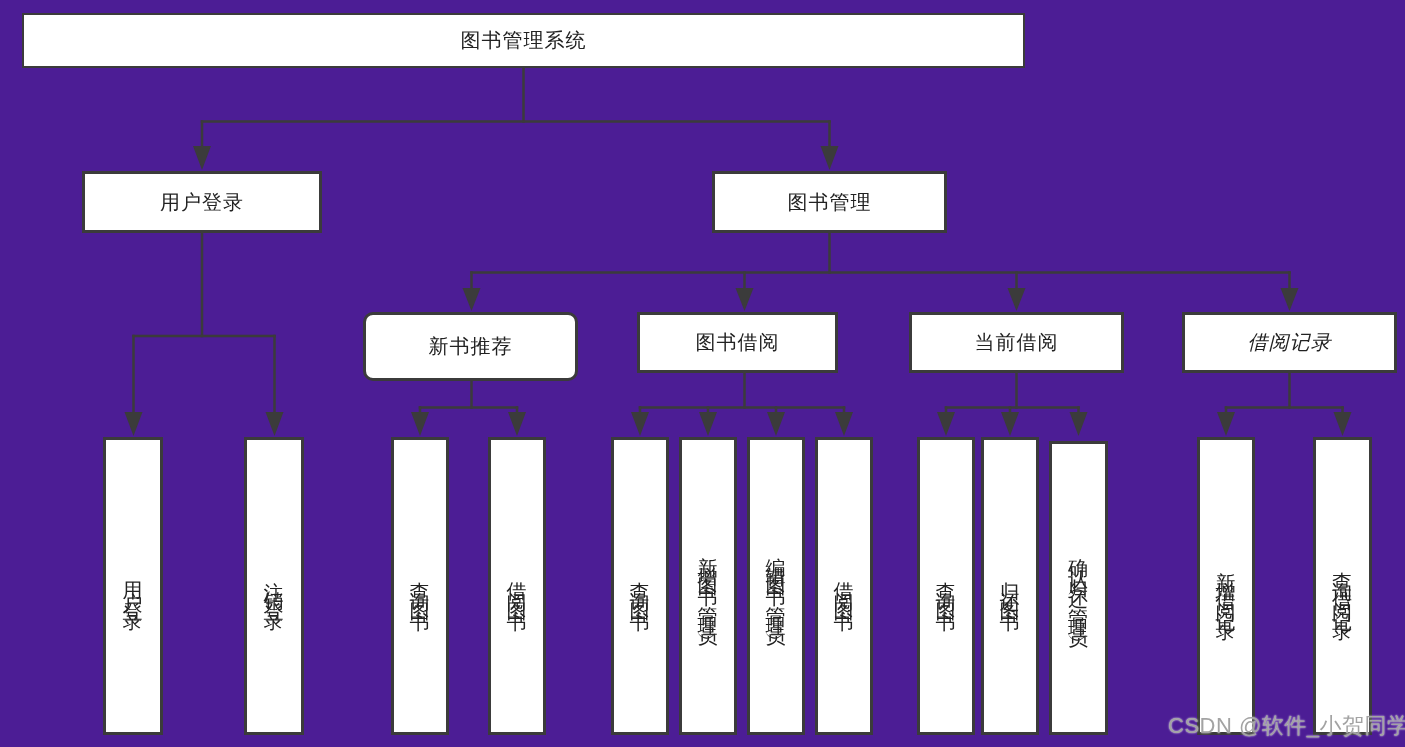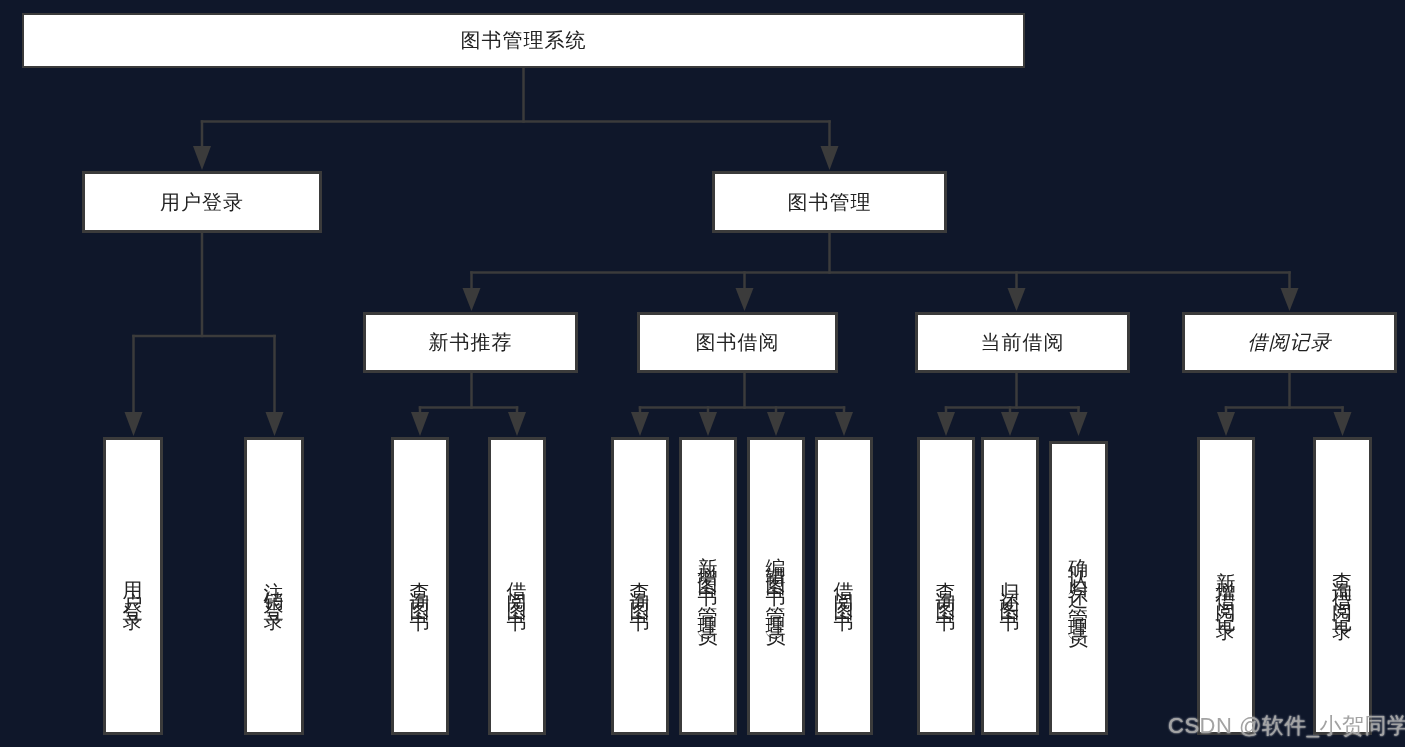--- a/index.html
+++ b/index.html
@@ -5,21 +5,21 @@
   html, body {
     margin: 0;
     padding: 0;
     background: #ffffff;
     font-family: "Liberation Sans", "DejaVu Sans", sans-serif;
   }
   .canvas {
     position: relative;
     width: 1405px;
     height: 747px;
-    background: #0f172a;
+    background: #4c1d95;
     overflow: hidden;
   }
   .connectors {
     position: absolute;
     left: 0; top: 0;
     width: 1405px; height: 747px;
     pointer-events: none;
   }
   .node {
     position: absolute;
@@ -144,27 +144,27 @@
     <span>图书管理系统</span>
   </div>
 
   <div class="node" style="left:82px; top:171px; width:240px; height:62px;">
     <span>用户登录</span>
   </div>
   <div class="node" style="left:712px; top:171px; width:235px; height:62px;">
     <span>图书管理</span>
   </div>
 
-  <div class="node" style="left:363px; top:312px; width:215px; height:61px;">
+  <div class="node" style="left:363px; top:312px; width:215px; height:69px;border-radius:10px;">
     <span>新书推荐</span>
   </div>
   <div class="node" style="left:637px; top:312px; width:201px; height:61px;">
     <span>图书借阅</span>
   </div>
-  <div class="node" style="left:909px; top:312px; width:215px; height:61px;margin-left:6px;">
+  <div class="node" style="left:909px; top:312px; width:215px; height:61px;">
     <span>当前借阅</span>
   </div>
   <div class="node" style="left:1182px; top:312px; width:215px; height:61px;font-style:italic;">
     <span>借阅记录</span>
   </div>
 
   <div class="leaf" style="left:103px; top:437px; width:60px; height:298px;">
     <span class="vtext">用户登录</span>
   </div>
   <div class="leaf" style="left:244px; top:437px; width:60px; height:298px;">

